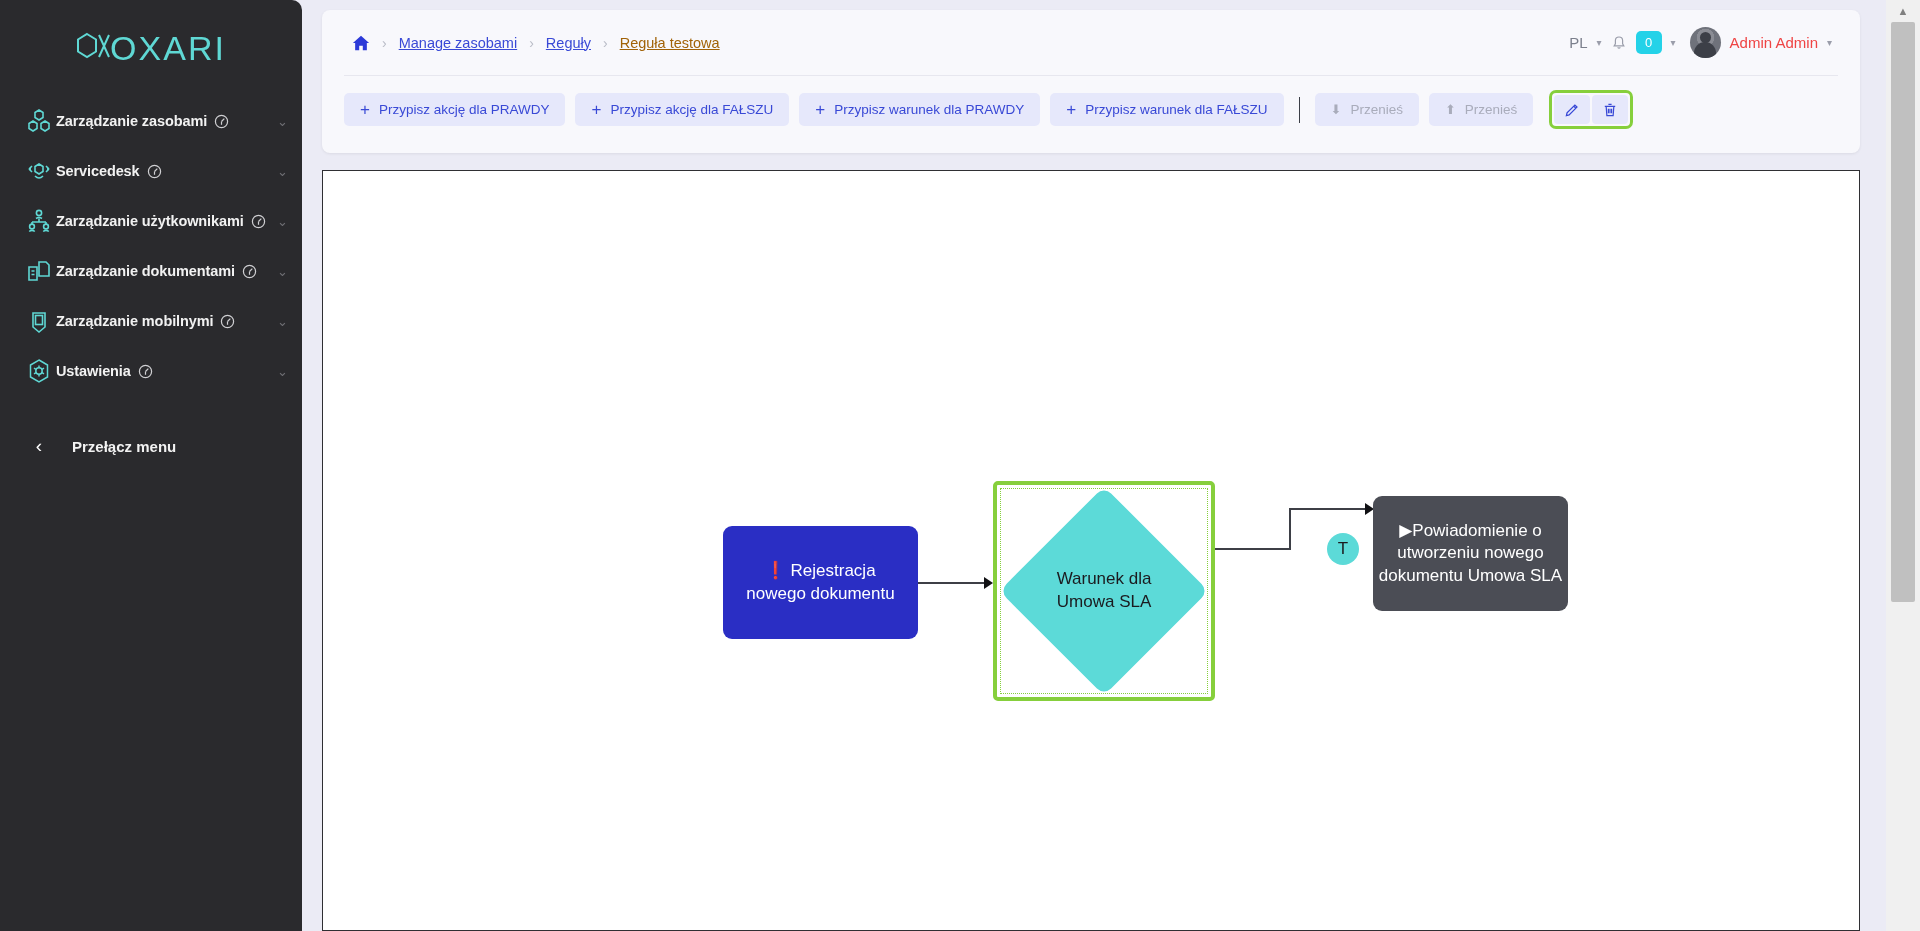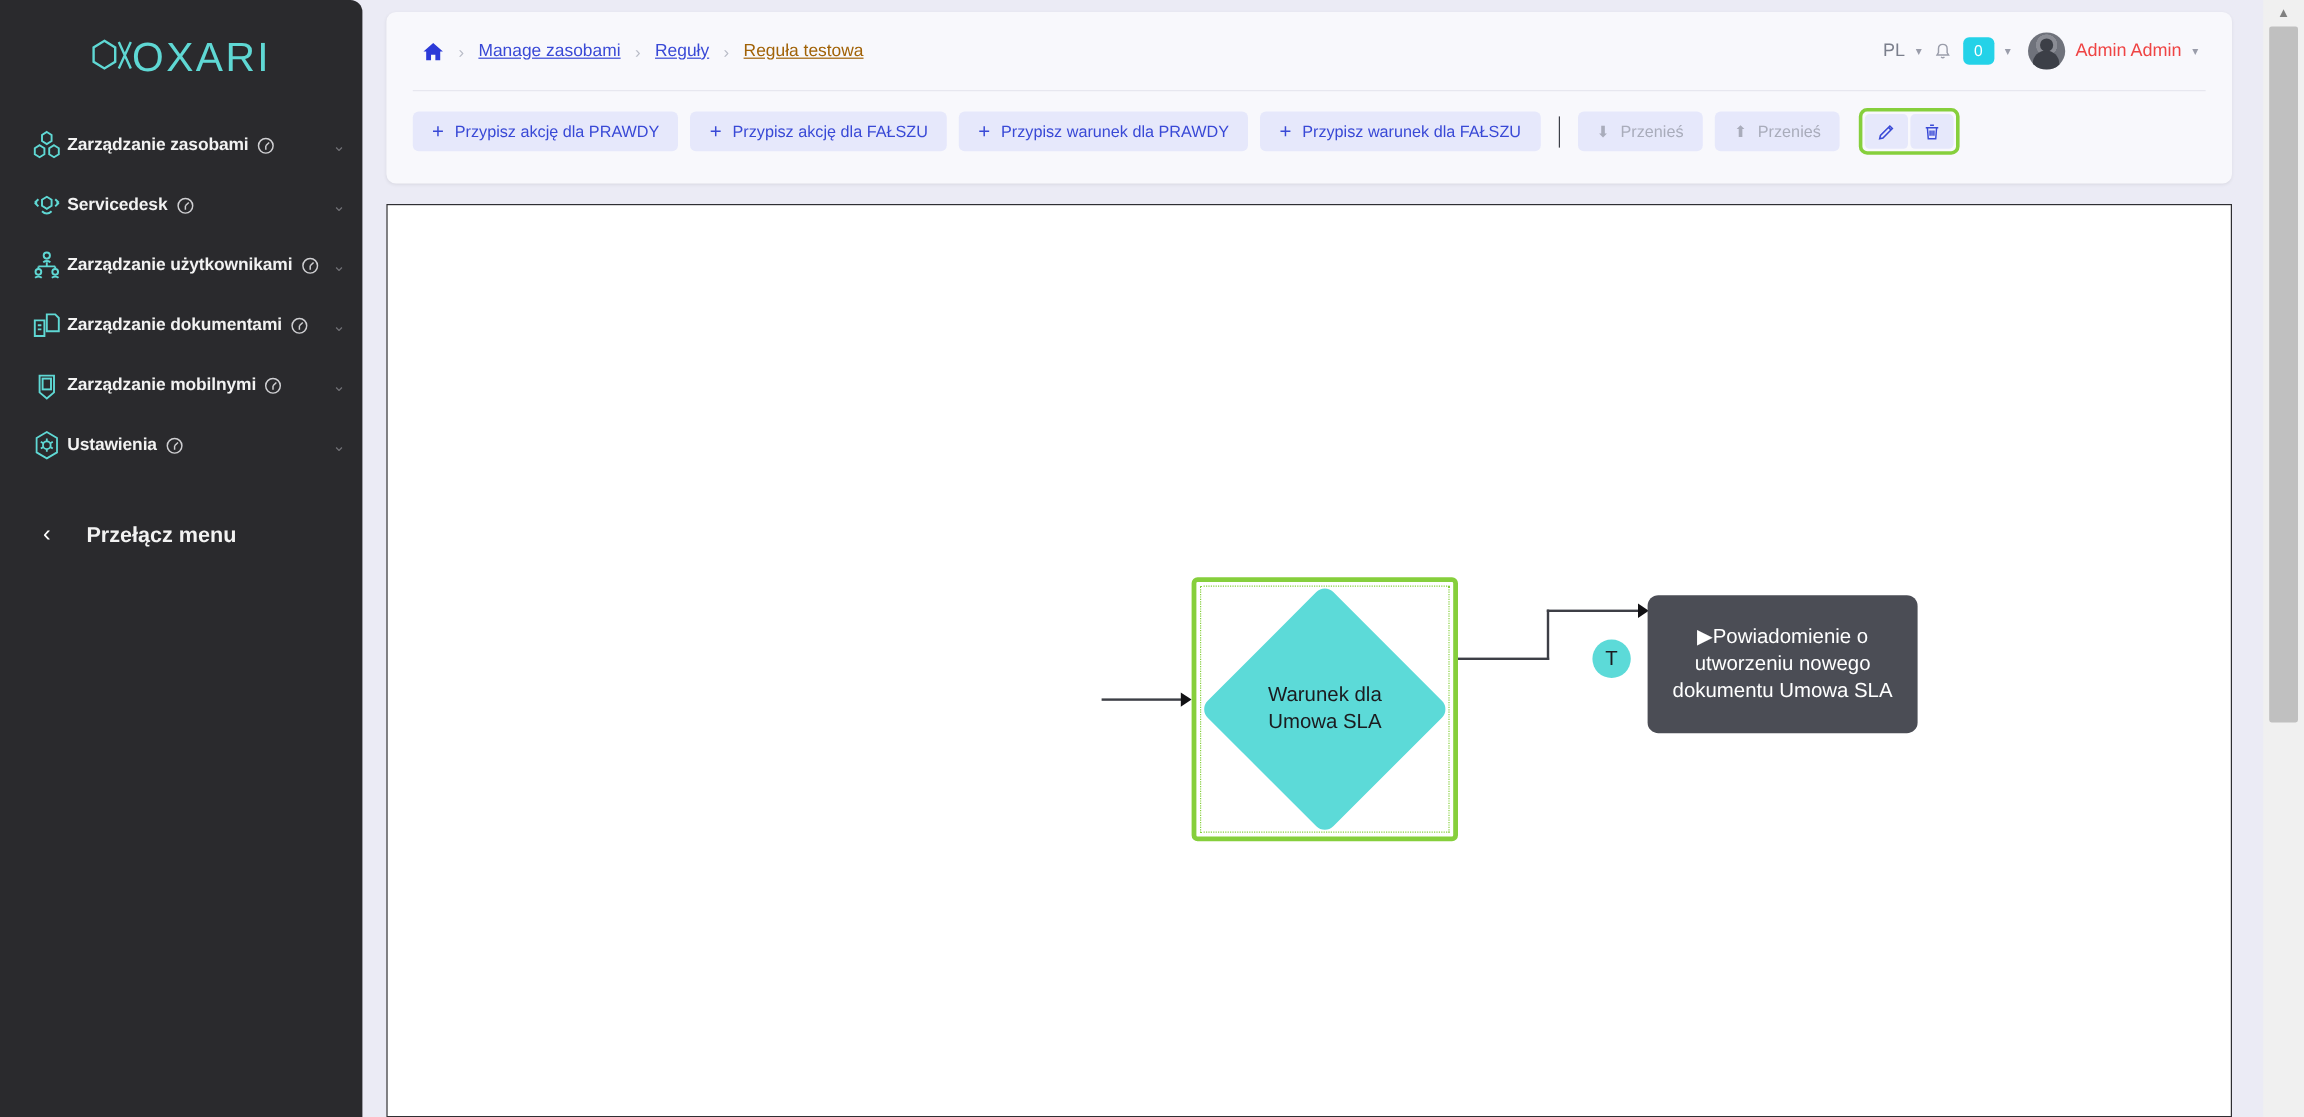--- a/index.html
+++ b/index.html
@@ -54,21 +54,21 @@
   }
   .toggle-row {
     display: flex; align-items: center; height: 50px;
     padding: 0 18px 0 22px; margin-top: 25px; cursor: pointer;
   }
   .toggle-chev {
     width: 34px; min-width: 34px; display: flex; align-items: center;
     justify-content: center; color: #ffffff; font-size: 19px;
   }
   .toggle-label {
-    color: #f2f2f2; font-size: 18px; font-weight: bold; margin-left: 16px; text-align: center;
+    color: #f2f2f2; font-size: 15px; font-weight: bold; margin-left: 16px; text-align: center;
   }
 
   
   .main {
     flex: 1; height: 931px; position: relative;
     background: #ebebf5;
     padding-left: 20px;
   }
   .topcard {
     margin: 10px 60px 0 0;
@@ -187,21 +187,21 @@
     width: 148px; height: 148px; background: #5cdad8;
     transform: rotate(45deg); border-radius: 10px;
     display: flex; align-items: center; justify-content: center;
   }
   .diamond-label {
     transform: rotate(-45deg); color: #1b1b1f; font-size: 17px;
     line-height: 1.35; text-align: center; width: 165px;
   }
 
   .node-action {
-    left: 1050px; top: 325px; width: 225px; height: 115px;
+    left: 1050px; top: 325px; width: 195px; height: 115px;
     background: #4b4d55; color: #ffffff; border-radius: 9px;
     padding: 6px 0;
   }
   .tbadge {
     position: absolute; left: 1004px; top: 362px;
     width: 32px; height: 32px; border-radius: 50%;
     background: #5cdad8; color: #1b1b1f; font-size: 17px;
     display: flex; align-items: center; justify-content: center;
     z-index: 4;
   }
@@ -466,20 +466,25 @@
       <div class="flow">
 
         <div class="edge" style="left:595px; top:411px; width:70px; height:2px;"></div>
         <div class="arrowhead" style="left:661px; top:406px;"></div>
 
         <div class="edge" style="left:890px; top:377px; width:78px; height:2px;"></div>
         <div class="edge" style="left:966px; top:337px; width:2px; height:42px;"></div>
         <div class="edge" style="left:966px; top:337px; width:80px; height:2px;"></div>
         <div class="arrowhead" style="left:1042px; top:332px;"></div>
 
+        <div class="node node-start">
+          <div>
+            <span class="ico">❗</span><span>Rejestracja nowego dokumentu</span>
+          </div>
+        </div>
 
         <div class="cond-wrap">
           <div class="cond-inner">
             <div class="diamond">
               <div class="diamond-label">Warunek dla Umowa SLA</div>
             </div>
           </div>
         </div>
 
         <div class="tbadge">T</div>

